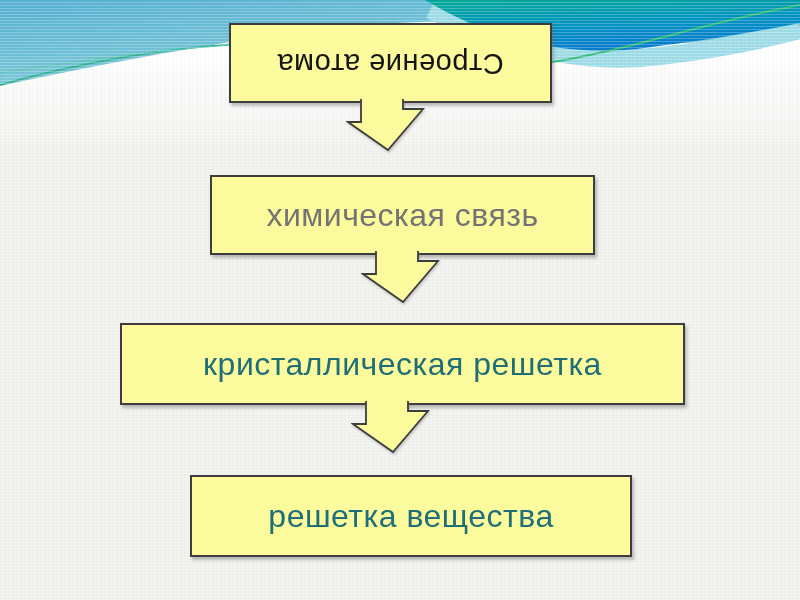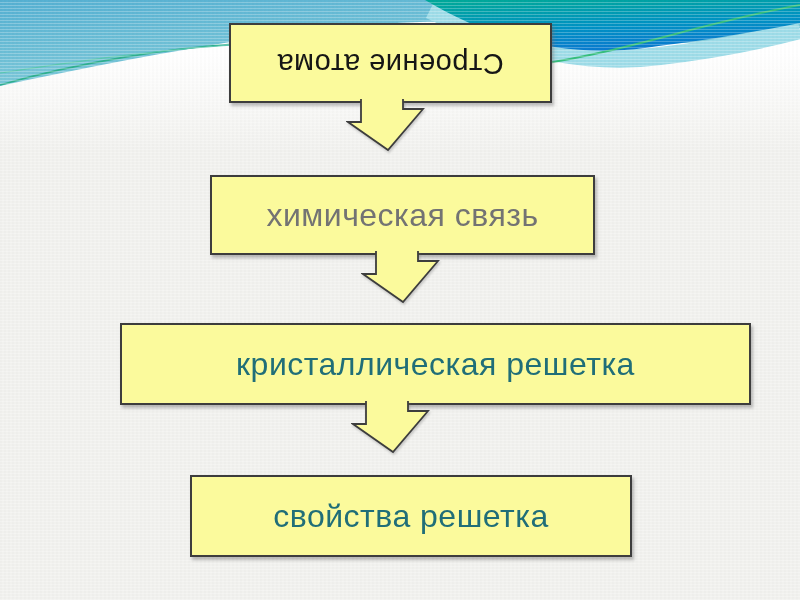--- a/index.html
+++ b/index.html
@@ -32,21 +32,21 @@
     border:2px solid var(--box-border,#3d3d3d);
     box-shadow:2px 3px 3px rgba(110,110,110,.45);
     display:flex;align-items:center;justify-content:center;
     box-sizing:border-box;
   }
   .box-label{white-space:nowrap;letter-spacing:.5px;}
   .rot{transform:rotate(180deg);}
   .box-1{left:229px;top:23px;width:323px;height:80px;}
   .box-1 .box-label{font-size:29px;}
   .box-2{left:210px;top:175px;width:385px;height:80px;}
-  .box-3{left:120px;top:323px;width:631px;height:82px;}
+  .box-3{left:120px;top:323px;width:565px;height:82px;}
   .box-4{left:190px;top:475px;width:442px;height:82px;}
   .box-2 .box-label,.box-3 .box-label,.box-4 .box-label{font-size:32px;}
 
   .arrow{position:absolute;z-index:3;filter:drop-shadow(1px 2px 1px rgba(120,120,120,.35));}
   .arrow-fill{fill:var(--box-fill,#fbfa9c);}
   .arrow-stroke{fill:none;stroke:var(--box-border,#3d3d3d);stroke-width:1.8;stroke-linejoin:miter;}
   .arrow-1{left:346px;top:99px;}
   .arrow-2{left:361px;top:251px;}
   .arrow-3{left:351px;top:401px;}
 </style>
@@ -99,14 +99,14 @@
 <div class="flow-box box-3">
   <span class="box-label" style="color: rgb(32, 110, 120);">кристаллическая решетка</span>
 </div>
 
 <svg class="arrow arrow-3" width="80" height="54" viewBox="0 -4 80 54">
   <polygon class="arrow-fill" points="15,-4 15,19 2,19 42,47 77,6 57,6 57,-4"></polygon>
   <path class="arrow-stroke" d="M15,-4 L15,19 L2,19 L42,47 L77,6 L57,6 L57,-4"></path>
 </svg>
 
 <div class="flow-box box-4">
-  <span class="box-label" style="color: rgb(32, 110, 120);">свойства решетка</span>
+  <span class="box-label" style="color: rgb(32, 110, 120);">решетка вещества</span>
 </div>
 
 </body></html>

